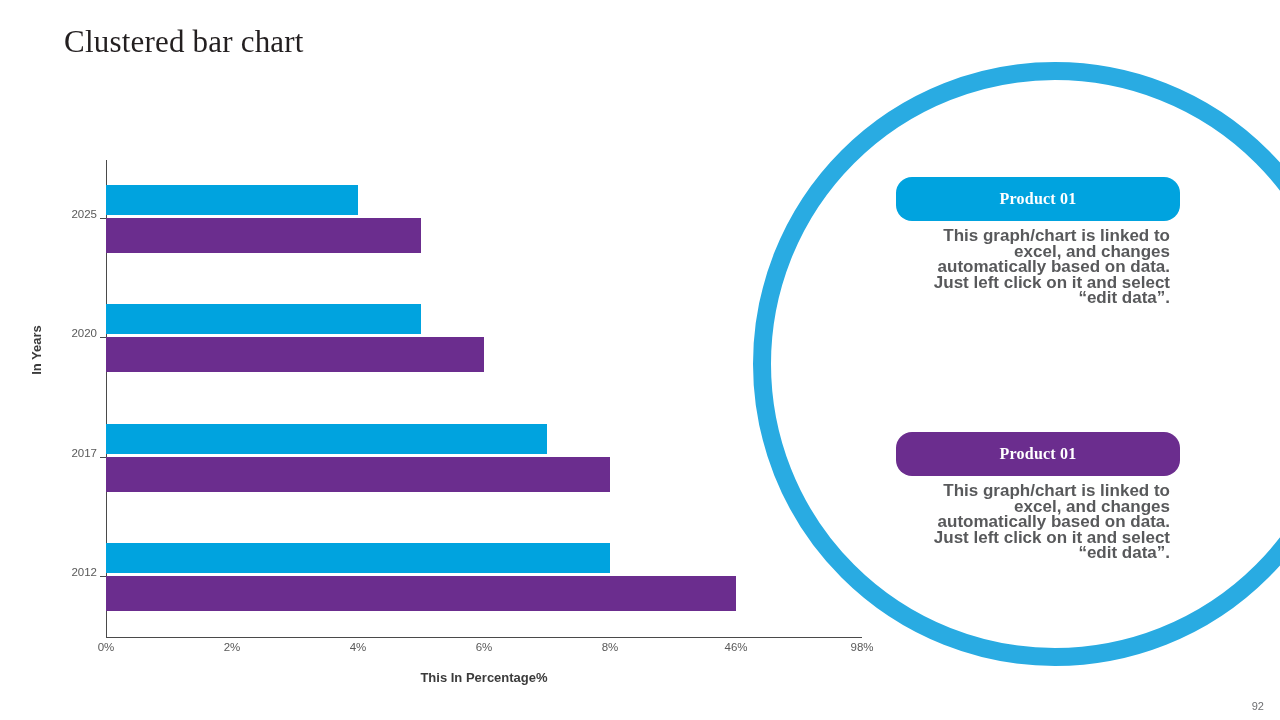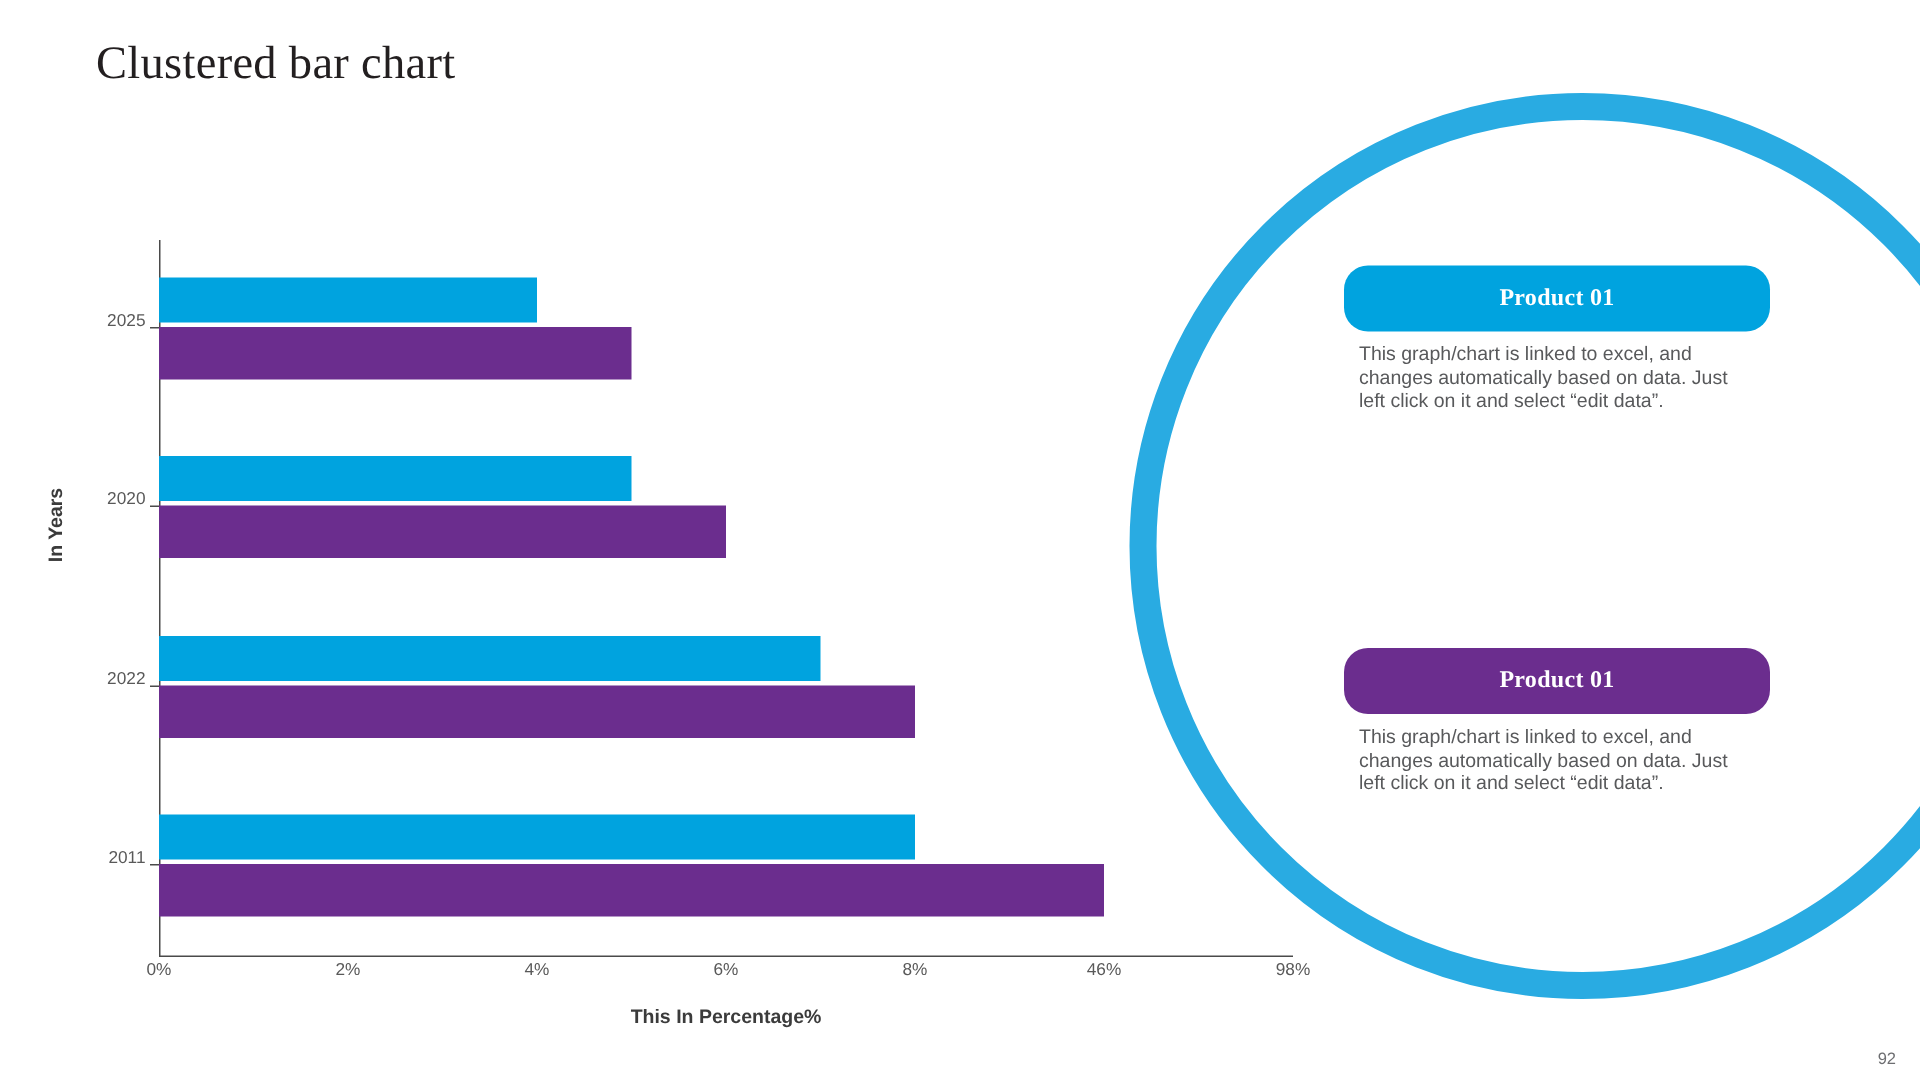--- a/index.html
+++ b/index.html
@@ -152,25 +152,26 @@
     font-family: "Liberation Serif", serif;
     font-weight: bold;
     font-size: 16px;
     color: #ffffff;
     letter-spacing: 0.2px;
   }
   #info-card-0 .card-pill { background: #00a3df; }
   #info-card-1 .card-pill { background: #6b2d8e; }
   .card-body {
     margin-top: 7px;
-    font-size: 13px;
+    font-size: 17px;
     line-height: 15.5px;
     color: #58595b;
-    text-align: left;
+    text-align: right;
     padding: 0 10px;
+    font-weight: bold;
   }
 
   
   #page-number {
     position: absolute;
     right: 16px;
     bottom: 8px;
     font-size: 11px;
     color: #6d6e71;
     margin-top: 44px;
@@ -183,27 +184,27 @@
 
 <div id="decor-circle"></div>
 
 <div id="chart-region">
   <div id="y-axis-title">In Years</div>
   <div id="axis-line-y"></div>
   <div id="axis-line-x"></div>
   <div id="plot-area"></div>
     <div class="cat-group" style="top: 517.75px; height: 119.25px; position: absolute; left: 106px; width: 756px;">
       <div class="cat-tick"></div>
-      <div class="cat-label">2011</div>
+      <div class="cat-label">2012</div>
       <div class="bar series-0" style="width: 504px; background: rgb(0, 163, 223);"></div>
       <div class="bar series-1" style="width: 630px; background: rgb(107, 45, 142);"></div>
     </div>
     <div class="cat-group" style="top: 398.5px; height: 119.25px; position: absolute; left: 106px; width: 756px;">
       <div class="cat-tick"></div>
-      <div class="cat-label">2022</div>
+      <div class="cat-label">2017</div>
       <div class="bar series-0" style="width: 441px; background: rgb(0, 163, 223);"></div>
       <div class="bar series-1" style="width: 504px; background: rgb(107, 45, 142);"></div>
     </div>
     <div class="cat-group" style="top: 279.25px; height: 119.25px; position: absolute; left: 106px; width: 756px;">
       <div class="cat-tick"></div>
       <div class="cat-label">2020</div>
       <div class="bar series-0" style="width: 315px; background: rgb(0, 163, 223);"></div>
       <div class="bar series-1" style="width: 378px; background: rgb(107, 45, 142);"></div>
     </div>
     <div class="cat-group" style="top: 160px; height: 119.25px; position: absolute; left: 106px; width: 756px;">

